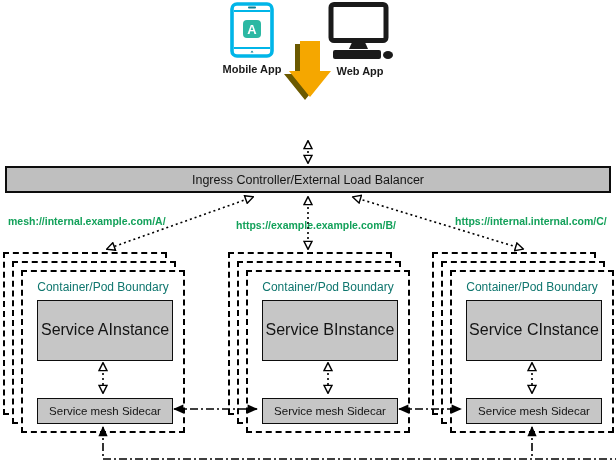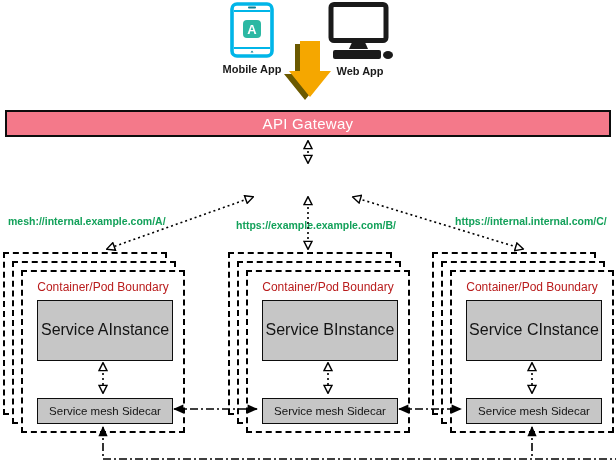--- a/index.html
+++ b/index.html
@@ -27,21 +27,21 @@
          display:flex; align-items:center; justify-content:center; }
   .bar-gateway { top:110px; background:#F4798A; color:#ffffff; font-size:15px; letter-spacing:0.3px; }
   .bar-ingress { top:166px; background:#BFBFBF; color:#141414; font-size:12.5px; }
 
   
   .pod { position:absolute; top:252px; width:182px; height:182px; }
   .pod-box { position:absolute; width:164px; height:163px; background:#ffffff; border:2px dashed #000; }
   .pb2 { left:0;  top:0;  }
   .pb1 { left:9px; top:9px; }
   .pod-front { left:18px; top:18px; }
-  .pod-title { margin-top:8px; text-align:center; font-size:12px; color:#b91c1c; }
+  .pod-title { margin-top:8px; text-align:center; font-size:12px; color:#0f766e; }
   .instance { position:absolute; left:14px; top:28px; width:136px; height:61px; background:#C6C6C6;
               border:1.5px solid #0d0d0d; display:flex; flex-direction:row; align-items:center;
               justify-content:center; font-size:16px; color:#141414; line-height:1.55; }
   .sidecar { position:absolute; left:14px; top:126px; width:136px; height:26px; background:#C6C6C6;
              border:1.5px solid #0d0d0d; display:flex; align-items:center; justify-content:center;
              font-size:11.5px; color:#141414; }
   .pod-a { left:3px; } .pod-b { left:228px; } .pod-c { left:432px; }
 
   .overlay { position:absolute; left:0; top:0; pointer-events:none; }
 </style>
@@ -75,24 +75,24 @@
 
   <svg class="big-arrow" width="52" height="62" viewBox="0 0 52 62">
     <polygon points="12,3 32,3 32,33 43,33 22,59 1,33 12,33" fill="#6B5900"></polygon>
     <polygon points="17,0 37,0 37,30 48,30 27,56 6,30 17,30" fill="#F5A700"></polygon>
   </svg>
 
   <div class="url url-a">mesh://internal.example.com/A/</div>
   <div class="url url-b">https://example.example.com/B/</div>
   <div class="url url-c">https://internal.internal.com/C/</div>
 
-  <div class="bar bar-gateway">
-    <span>API Gateway</span>
+
+  <div class="bar bar-ingress">
+    <span>Ingress Controller/External Load Balancer</span>
   </div>
-
 
   <div class="pod pod-a">
     <div class="pod-box pb2"></div>
     <div class="pod-box pb1"></div>
     <div class="pod-box pod-front">
       <div class="pod-title">Container/Pod Boundary</div>
       <div class="instance">
         <div>Service A</div>
         <div>Instance</div>
       </div>

